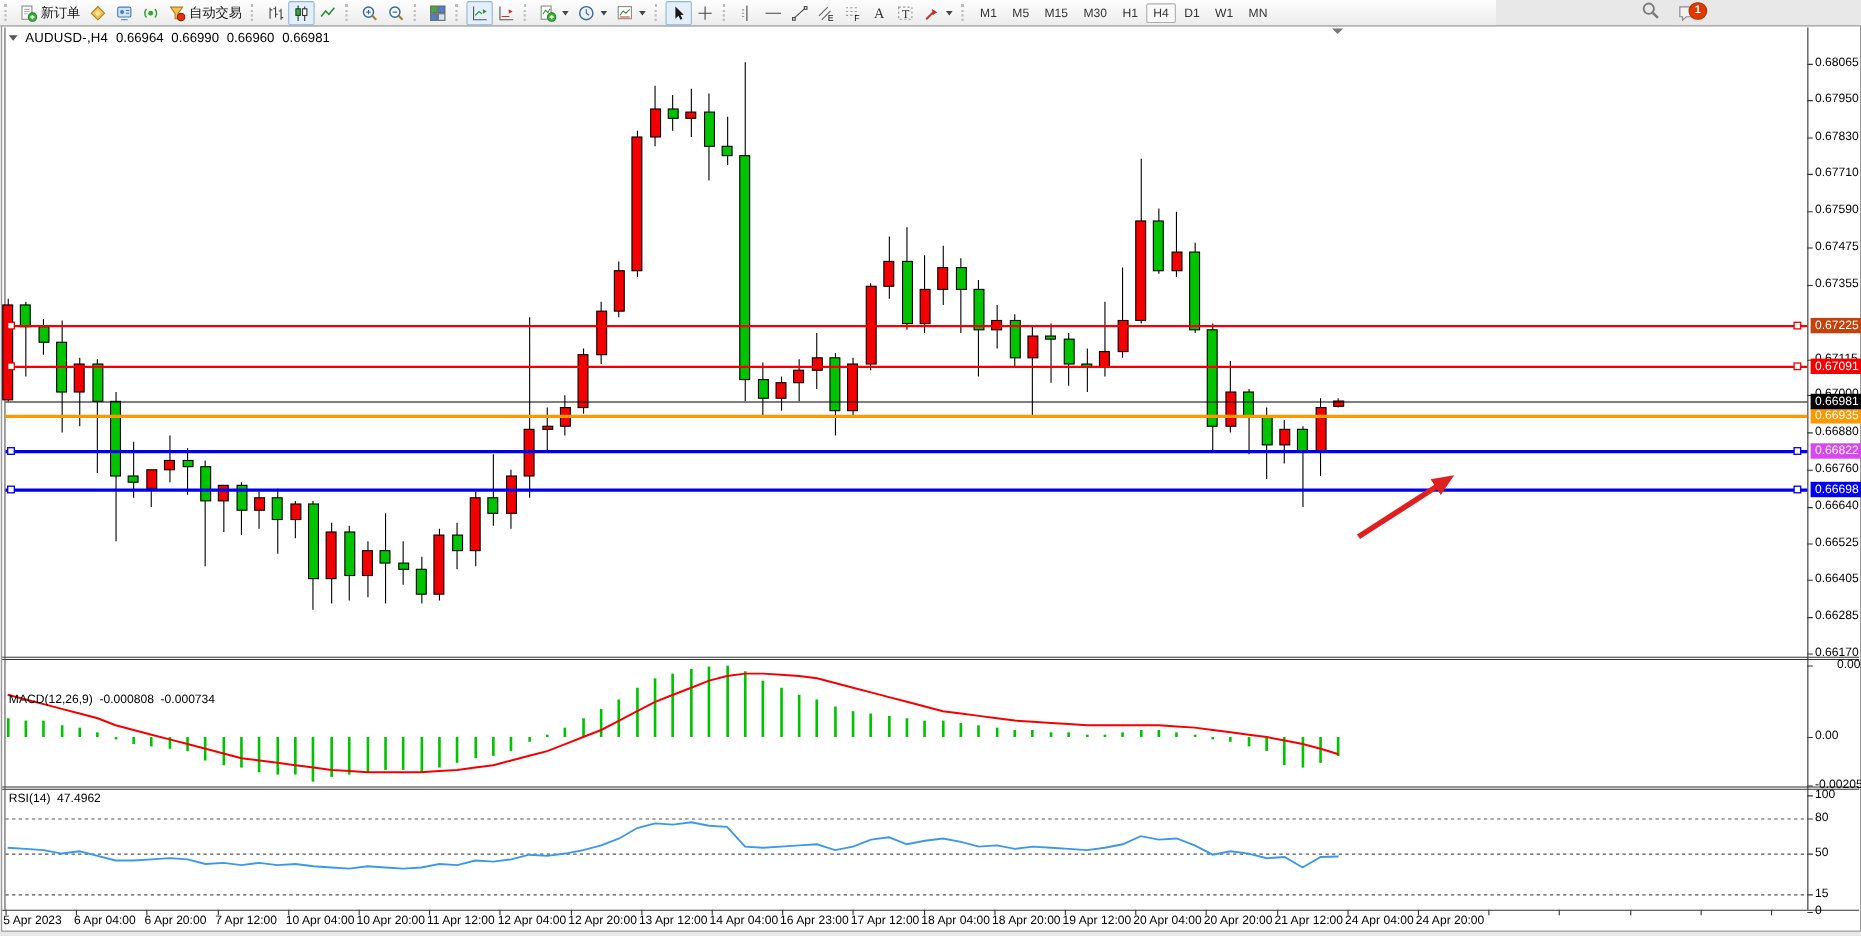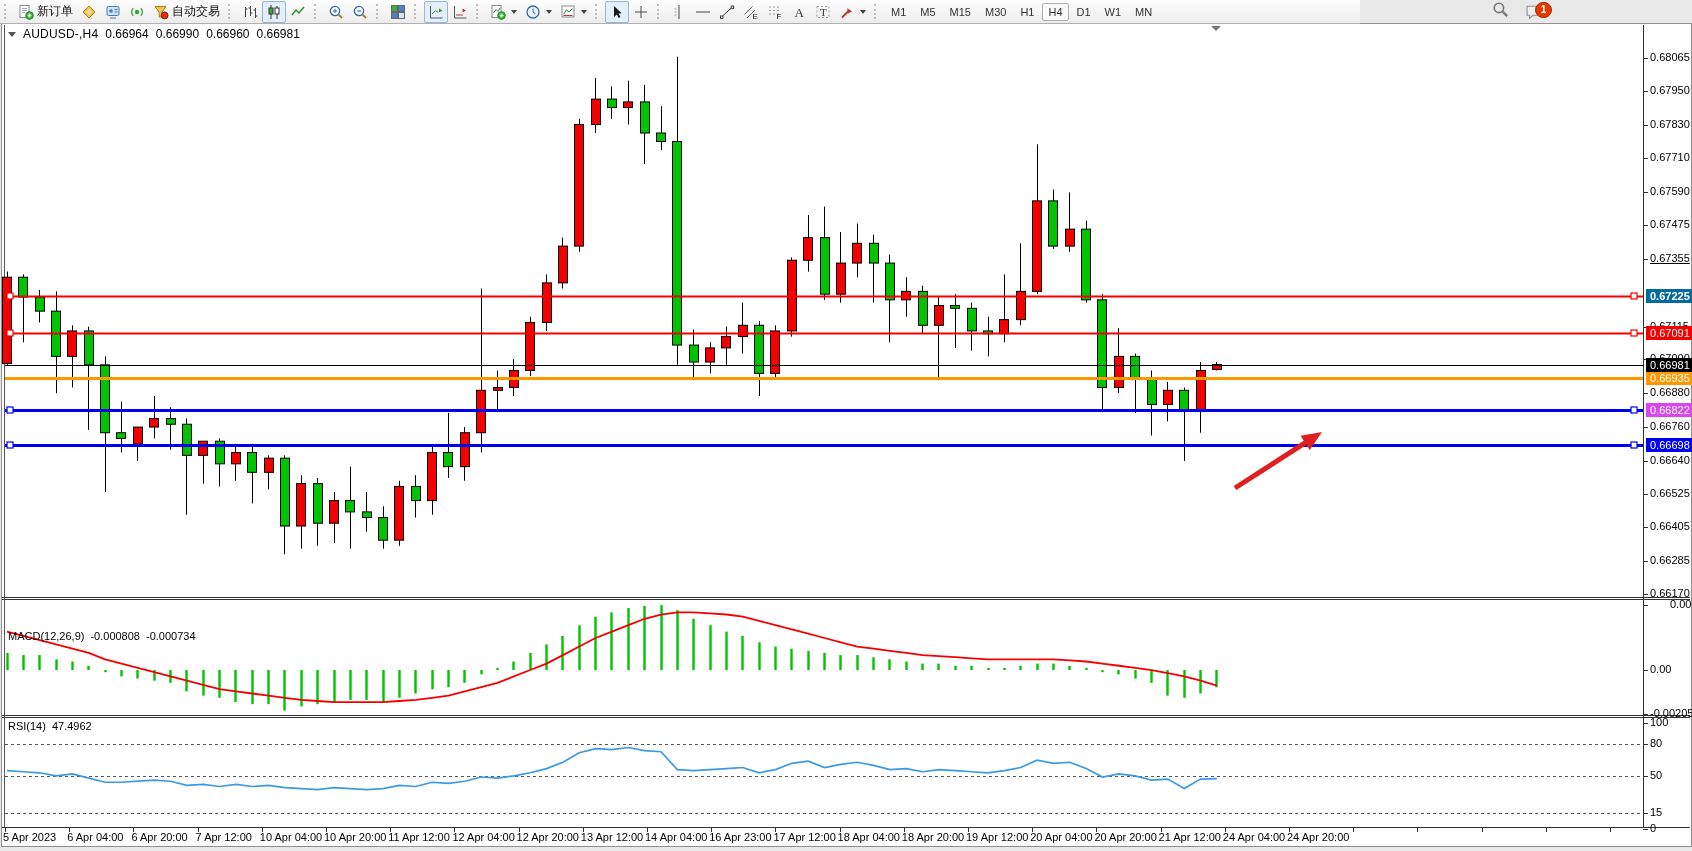--- a/index.html
+++ b/index.html
@@ -570,21 +570,21 @@
     <polygon points="1322,432 1309.7833048131208,449.9722663765838 1300.582122995155,435.6775731951009" fill="#e02020"></polygon>
     <polygon points="1211,26 1221,26 1216,31" fill="#777"></polygon>
   </svg>
 <div id="labels">
     <div class="alabel" style="left: 1650px; top: 51.0816px;">0.68065</div>
     <div class="alabel" style="left: 1650px; top: 83.5976px;">0.67950</div>
     <div class="alabel" style="left: 1650px; top: 117.527px;">0.67830</div>
     <div class="alabel" style="left: 1650px; top: 151.457px;">0.67710</div>
     <div class="alabel" style="left: 1650px; top: 185.387px;">0.67590</div>
     <div class="alabel" style="left: 1650px; top: 217.903px;">0.67475</div>
-    <div class="alabel" style="left: 1650px; top: 251.833px; text-decoration: underline;">0.67355</div>
+    <div class="alabel" style="left: 1650px; top: 251.833px;">0.67355</div>
     <div class="alabel" style="left: 1650px; top: 319.693px;">0.67115</div>
     <div class="alabel" style="left: 1650px; top: 352.209px;">0.67000</div>
     <div class="alabel" style="left: 1650px; top: 386.138px;">0.66880</div>
     <div class="alabel" style="left: 1650px; top: 420.068px;">0.66760</div>
     <div class="alabel" style="left: 1650px; top: 453.998px;">0.66640</div>
     <div class="alabel" style="left: 1650px; top: 486.514px;">0.66525</div>
     <div class="alabel" style="left: 1650px; top: 520.444px;">0.66405</div>
     <div class="alabel" style="left: 1650px; top: 554.374px; text-align: center;">0.66285</div>
     <div class="alabel" style="left: 1650px; top: 586.89px;">0.66170</div>
     <div class="alabel" style="left: 1650px; top: 598.124px; margin-left: 20px;">0.00304</div>
@@ -609,21 +609,21 @@
     <div class="alabel" style="left: 709.2px; top: 831px;">16 Apr 23:00</div>
     <div class="alabel" style="left: 773.4px; top: 831px;">17 Apr 12:00</div>
     <div class="alabel" style="left: 837.6px; top: 831px;">18 Apr 04:00</div>
     <div class="alabel" style="left: 901.8px; top: 831px;">18 Apr 20:00</div>
     <div class="alabel" style="left: 966px; top: 831px;">19 Apr 12:00</div>
     <div class="alabel" style="left: 1030.2px; top: 831px;">20 Apr 04:00</div>
     <div class="alabel" style="left: 1094.4px; top: 831px;">20 Apr 20:00</div>
     <div class="alabel" style="left: 1158.6px; top: 831px;">21 Apr 12:00</div>
     <div class="alabel" style="left: 1222.8px; top: 831px;">24 Apr 04:00</div>
     <div class="alabel" style="left: 1287px; top: 831px;">24 Apr 20:00</div>
-    <div class="ptag" style="top: 288.59px; background: #0369a1; font-weight: bold;">0.67225</div>
+    <div class="ptag" style="top: 288.59px; background: #c2410c;">0.67225</div>
     <div class="ptag" style="top: 326.478px; background: rgb(245, 0, 0);">0.67091</div>
     <div class="ptag" style="top: 370.587px; background: rgb(255, 152, 0);">0.66935</div>
     <div class="ptag" style="top: 402.538px; background: #d946ef;">0.66822</div>
     <div class="ptag" style="top: 437.599px; background: rgb(0, 0, 240);">0.66698</div>
     <div class="ptag" style="top: 357.581px; background: rgb(0, 0, 0);">0.66981</div>
   </div>
 
 <div id="hdr">
   <span class="tri"></span>
   <span style="letter-spacing:0.2px">AUDUSD-,H4</span>

